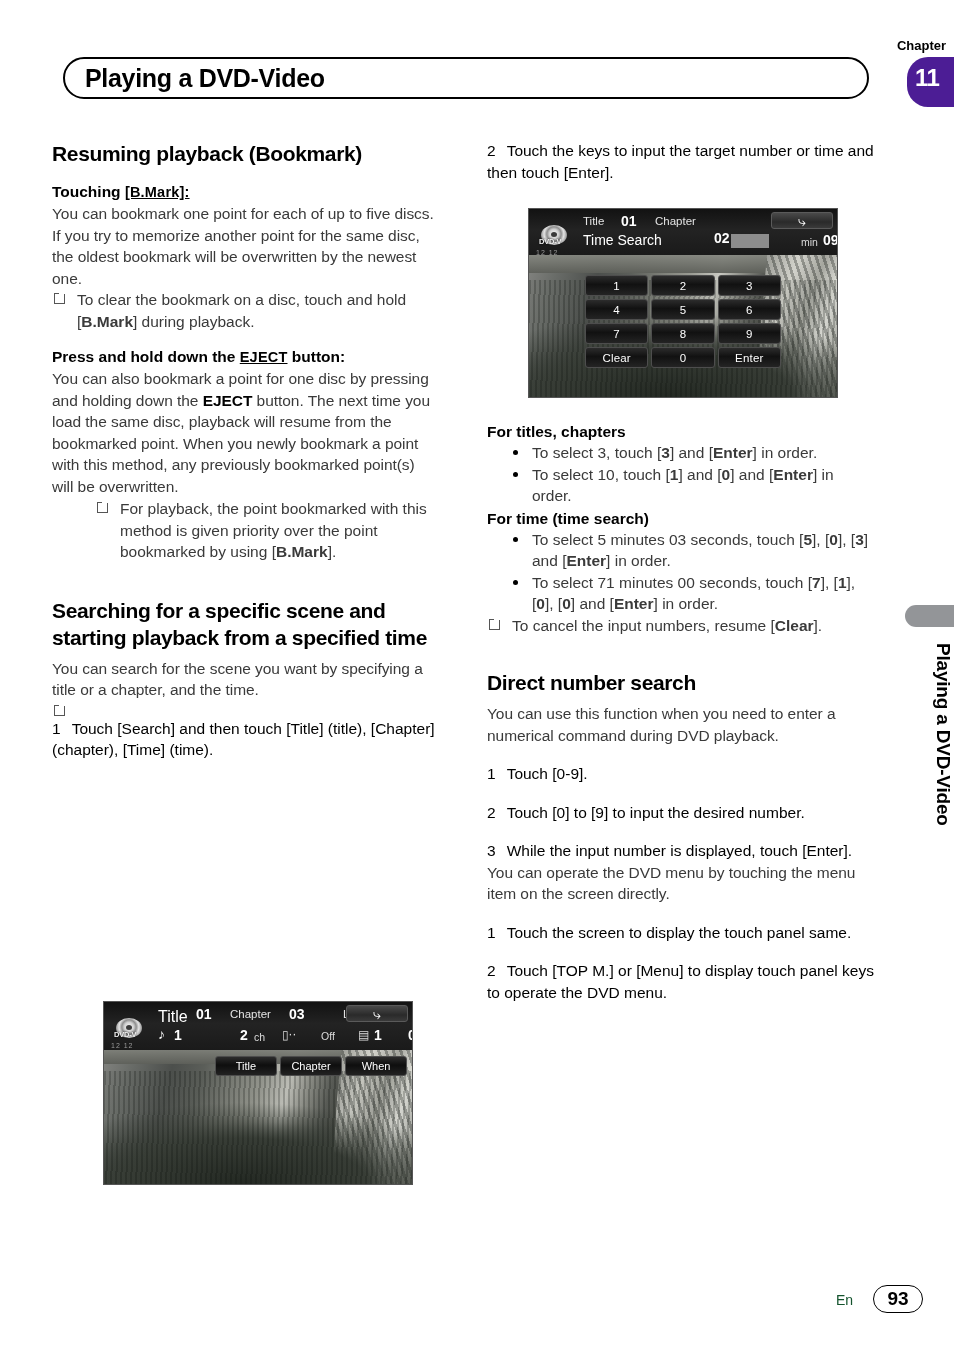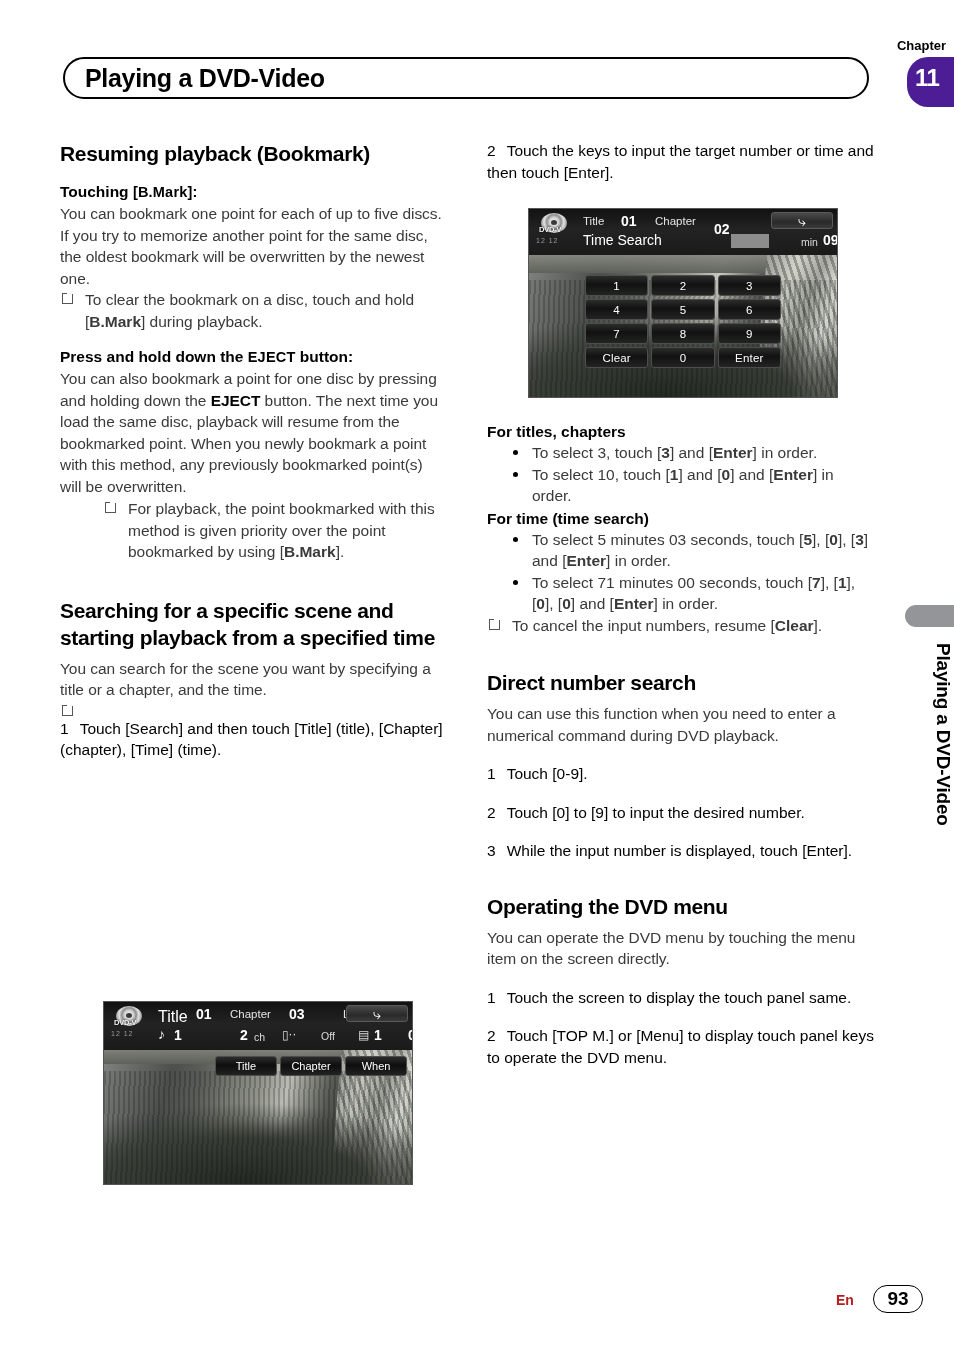--- a/index.html
+++ b/index.html
@@ -72,40 +72,40 @@
     color: #fff;
     letter-spacing: -0.5px;
   }
 
   
   .col {
     position: absolute;
     top: 140px;
     width: 388px;
   }
-  .col-left  { left: 60px; }
+  .col-left  { left: 52px; }
   .col-right { left: 487px; }
 
   h2.sec {
     font-size: 21px;
     font-weight: bold;
     color: #000;
     margin: 0 0 7px 0;
     line-height: 27px;
     letter-spacing: -0.35px;
   }
   h3.sub {
     font-size: 15.5px;
     font-weight: bold;
     color: #000;
     margin: 14px 0 0 0;
     line-height: 21px;
   }
   h3.sub.tight { margin-top: 11px; }
-  h3.sub .reg { font-weight: bold; font-size: 14.5px; letter-spacing: 0.2px; }
+  h3.sub .reg { font-weight: bold; font-size: 14.5px; letter-spacing: 0.2px; text-decoration: underline; }
 
   p.body {
     font-size: 15.5px;
     line-height: 21.5px;
     margin: 0;
     color: #3a3a3a;
     letter-spacing: -0.05px;
   }
   p.body b, p.step b { color: #000; }
 
@@ -225,21 +225,21 @@
     left: 0; right: 0; top: 0;
     height: 46px;
     background: linear-gradient(180deg, #121212 0%, #232323 45%, #1a1a1a 100%);
     color: #fff;
   }
   #dvd-shot-search .dvd-status { height: 48px; }
 
   .disc-icon {
     position: absolute;
     left: 6px;
-    top: 4px;
+    top: 16px;
     width: 42px;
     height: 38px;
   }
   .disc-icon .disc {
     position: absolute;
     left: 6px; top: 0px;
     width: 26px; height: 20px;
     border-radius: 50%;
     background: radial-gradient(circle at 50% 45%, #fdfdfd 0%, #cfcfcf 28%, #8e8e8e 42%,
                                 #e4e4e4 58%, #9a9a9a 75%, #d8d8d8 100%);
@@ -383,22 +383,22 @@
     letter-spacing: -0.2px;
     white-space: nowrap;
   }
 
   
   .footer-lang {
     position: absolute;
     left: 836px;
     top: 1292px;
     font-size: 14px;
-    font-weight: bold;
-    color: #b91c1c;
+    font-weight: normal;
+    color: #14532d;
   }
   .footer-page {
     position: absolute;
     left: 873px;
     top: 1285px;
     width: 50px;
     height: 28px;
     border: 1.6px solid #000;
     border-radius: 14px;
     box-sizing: border-box;
@@ -506,21 +506,20 @@
   </ul>
   <p class="note"><span class="marker"></span><span>To cancel the input numbers, resume [</span><b>Clear</b><span>].</span></p>
 
   <h2 class="sec" style="margin-top:33px">Direct number search</h2>
   <p class="body">You can use this function when you need to enter a numerical command during DVD playback.</p>
 
   <p class="step"><span class="num">1</span><span>Touch [0-9].</span></p>
   <p class="step"><span class="num">2</span><span>Touch [0] to [9] to input the desired number.</span></p>
   <p class="step"><span class="num">3</span><span>While the input number is displayed, touch [Enter].</span></p>
 
-  <h2 class="sec" style="margin-top:31px">Operating the DVD menu</h2>
   <p class="body">You can operate the DVD menu by touching the menu item on the screen directly.</p>
 
   <p class="step"><span class="num">1</span><span>Touch the screen to display the touch panel same.</span></p>
   <p class="step"><span class="num">2</span><span>Touch [TOP M.] or [Menu] to display touch panel keys to operate the DVD menu.</span></p>
 </div>
 
 <div class="dvd-shot" id="dvd-shot-time-search">
   <div class="scenery">
       <div class="rockface"></div>
     </div>
@@ -530,21 +529,21 @@
       <div class="disc"></div>
       <div class="hub"></div>
       <div class="dvdv">DVD-V</div>
       <div class="sub">12  12</div>
     </div>
 
     <div class="st-row st-row1">
       <span class="st-item st-lbl" style="left:0;top:2px">Title</span>
       <span class="st-item st-val" style="left:38px;top:0">01</span>
       <span class="st-item st-lbl" style="left:72px;top:2px">Chapter</span>
-      <span class="st-item st-val" style="left:131px;top:8px">02</span>
+      <span class="st-item st-val" style="left:131px;top:17px">02</span>
     </div>
 
     <div class="st-row st-row2">
       <span class="st-item" style="left:0;top:0;font-size:14px;color:#fff">Time Search</span>
       <span class="st-item st-small" style="left:218px;top:4px">min</span>
       <span class="st-item st-val" style="left:240px;top:0">09</span>
 
     </div>
 
     <div class="time-box"></div>

